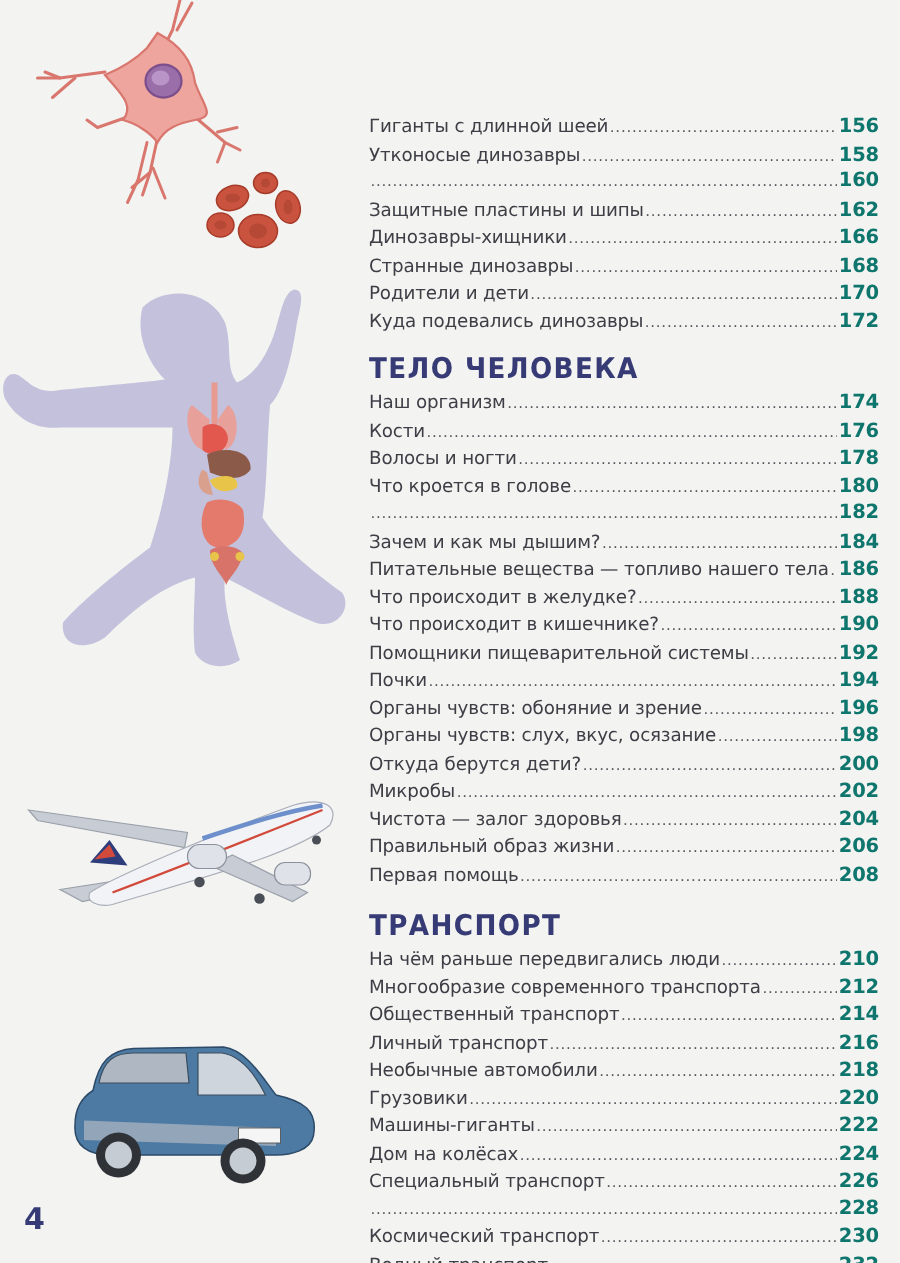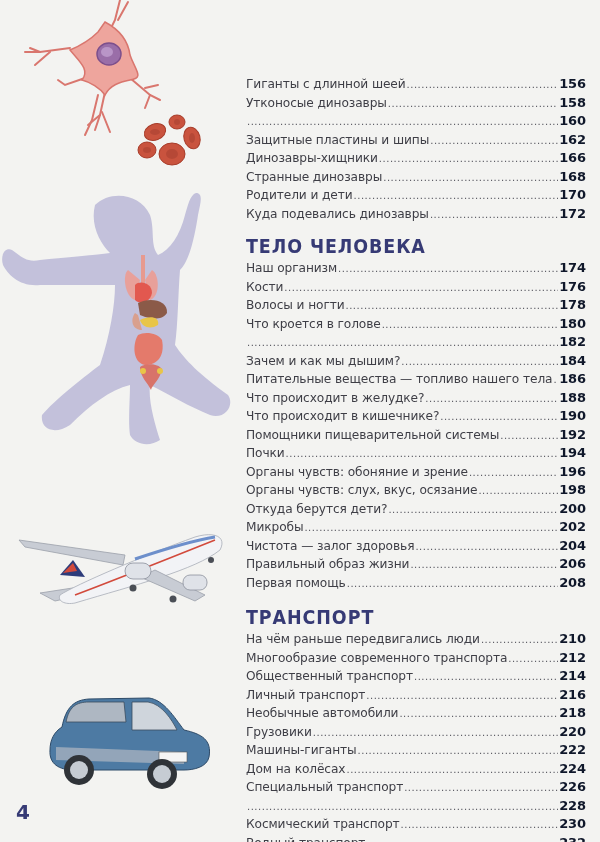--- a/index.html
+++ b/index.html
@@ -19,21 +19,21 @@
   }
   .row .title { white-space:nowrap; }
   .row .dots {
     flex:1; overflow:hidden; white-space:nowrap;
     margin:0 1px; color:#55555e; font-size:10px; letter-spacing:0.5px;
   }
   .row .dots::before {
     content:"....................................................................................................................................................";
   }
   .row .page {
-    color:#0f172a; font-size:13px; font-weight:bold;
+    color:#0f766e; font-size:13px; font-weight:bold;
     font-family:"DejaVu Sans", sans-serif;
     min-width:22px; text-align:right;
   }
   .section-title {
     font-family:"DejaVu Sans", sans-serif;
     font-size:19px; font-weight:bold; color:#363a75;
     letter-spacing:1px; height:26px; line-height:26px;
     margin-top:10px; transform:scaleX(0.92); transform-origin:left;
   }
   .page-number {

